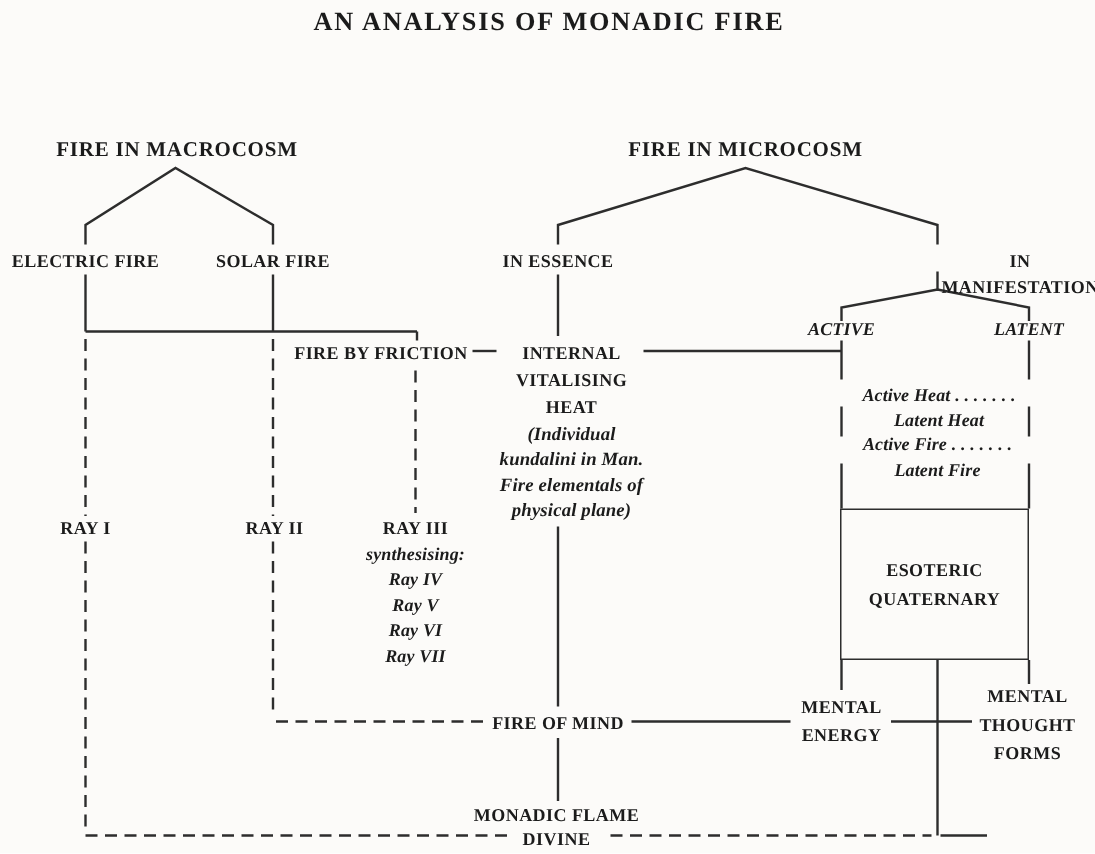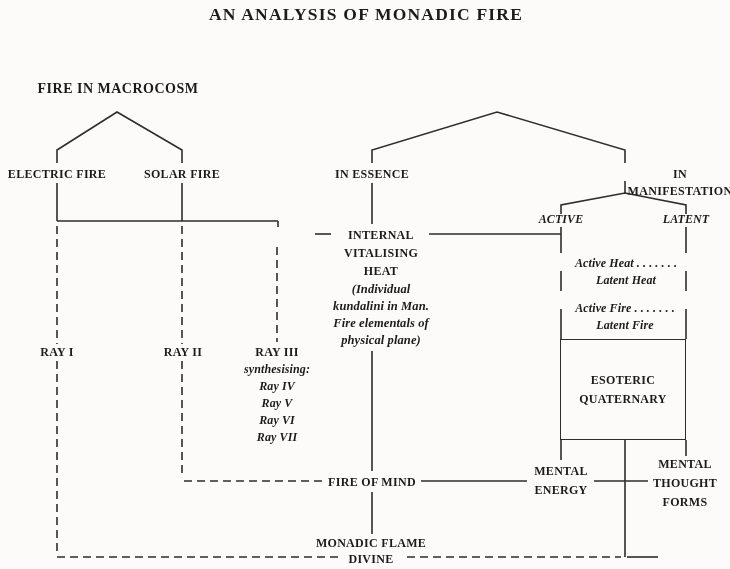--- a/index.html
+++ b/index.html
@@ -70,39 +70,41 @@
     <line class="dash" x1="57" y1="557" x2="341" y2="557"></line>
     <line class="dash" x1="407" y1="557" x2="621" y2="557"></line>
     <line class="dash" x1="182" y1="226" x2="182" y2="344"></line>
     <line class="dash" x1="182" y1="361" x2="182" y2="478"></line>
     <line class="dash" x1="184" y1="481" x2="323" y2="481"></line>
     <line class="dash" x1="277" y1="247" x2="277" y2="342"></line>
   </svg>
 
   <div class="title" style="left:366px;top:4px;">AN ANALYSIS OF MONADIC FIRE</div>
 
-  <div class="lbl hd" style="left:118px;top:80px;">FIRE IN MACROCOSM</div>
+  <div class="lbl hd" style="left:118px;top:92px;">FIRE IN MACROCOSM</div>
+  <div class="lbl hd" style="left:497px;top:92px;">FIRE IN MICROCOSM</div>
 
   <div class="lbl" style="left:57px;top:166px;">ELECTRIC FIRE</div>
   <div class="lbl" style="left:182px;top:166px;">SOLAR FIRE</div>
   <div class="lbl" style="left:372px;top:166px;">IN ESSENCE</div>
   <div class="lbl" style="left:640px;top:166px;margin-left:40px;">IN MANIFESTATION</div>
 
+  <div class="lbl" style="left:254px;top:227px;">FIRE BY FRICTION</div>
   <div class="lbl blk3" style="left:381px;top:226px;">INTERNAL
 VITALISING
 HEAT</div>
   <div class="lbl it note" style="left:381px;top:281px;">(Individual
 kundalini in Man.
 Fire elementals of
 physical plane)</div>
 
   <div class="lbl it" style="left:561px;top:211px;">ACTIVE</div>
   <div class="lbl it" style="left:686px;top:211px;">LATENT</div>
   <div class="lbl it" style="left:626px;top:255px;">Active Heat . . . . . . . Latent Heat</div>
-  <div class="lbl it" style="left:625px;top:300px;">Active Fire . . . . . . . Latent Fire</div>
+  <div class="lbl it" style="left:625px;top:288px;">Active Fire . . . . . . . Latent Fire</div>
 
   <div class="eq-box">
     <div class="lbl">ESOTERIC
 QUATERNARY</div>
   </div>
 
   <div class="lbl" style="left:57px;top:344px;">RAY I</div>
   <div class="lbl" style="left:183px;top:344px;">RAY II</div>
   <div class="lbl" style="left:277px;top:344px;text-align:right;">RAY III</div>
   <div class="lbl it" style="left:277px;top:361px;">synthesising:

